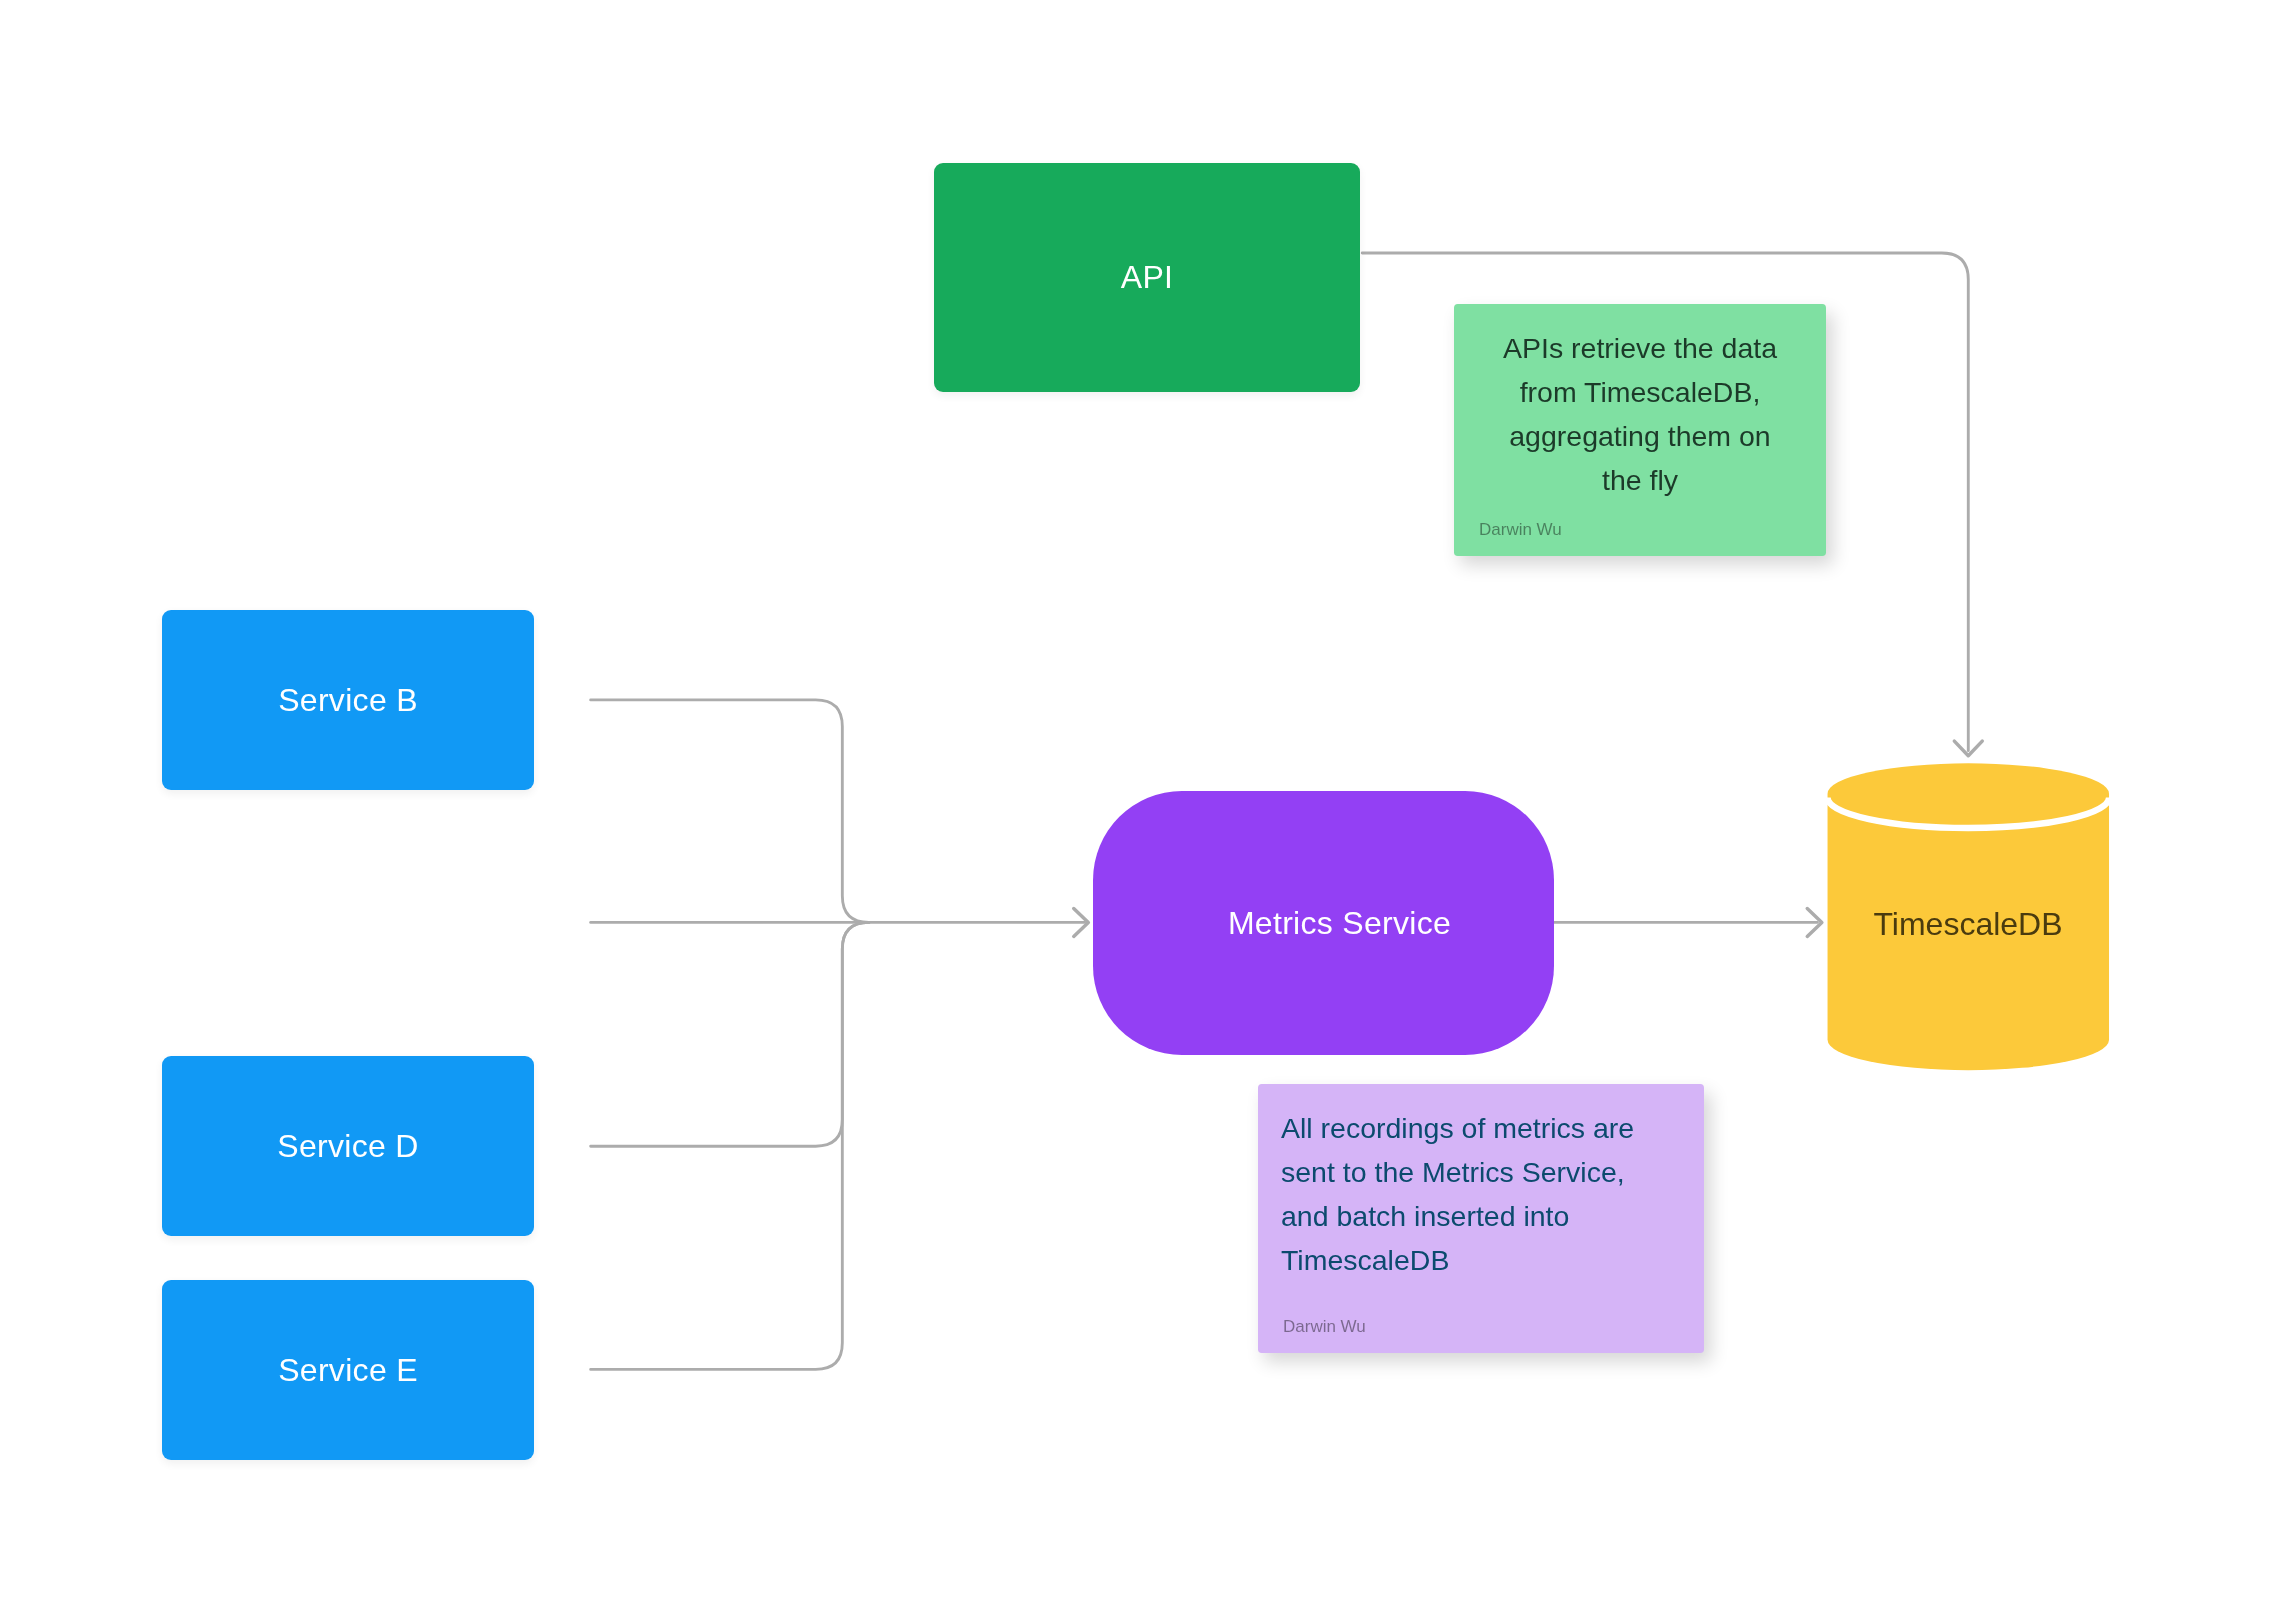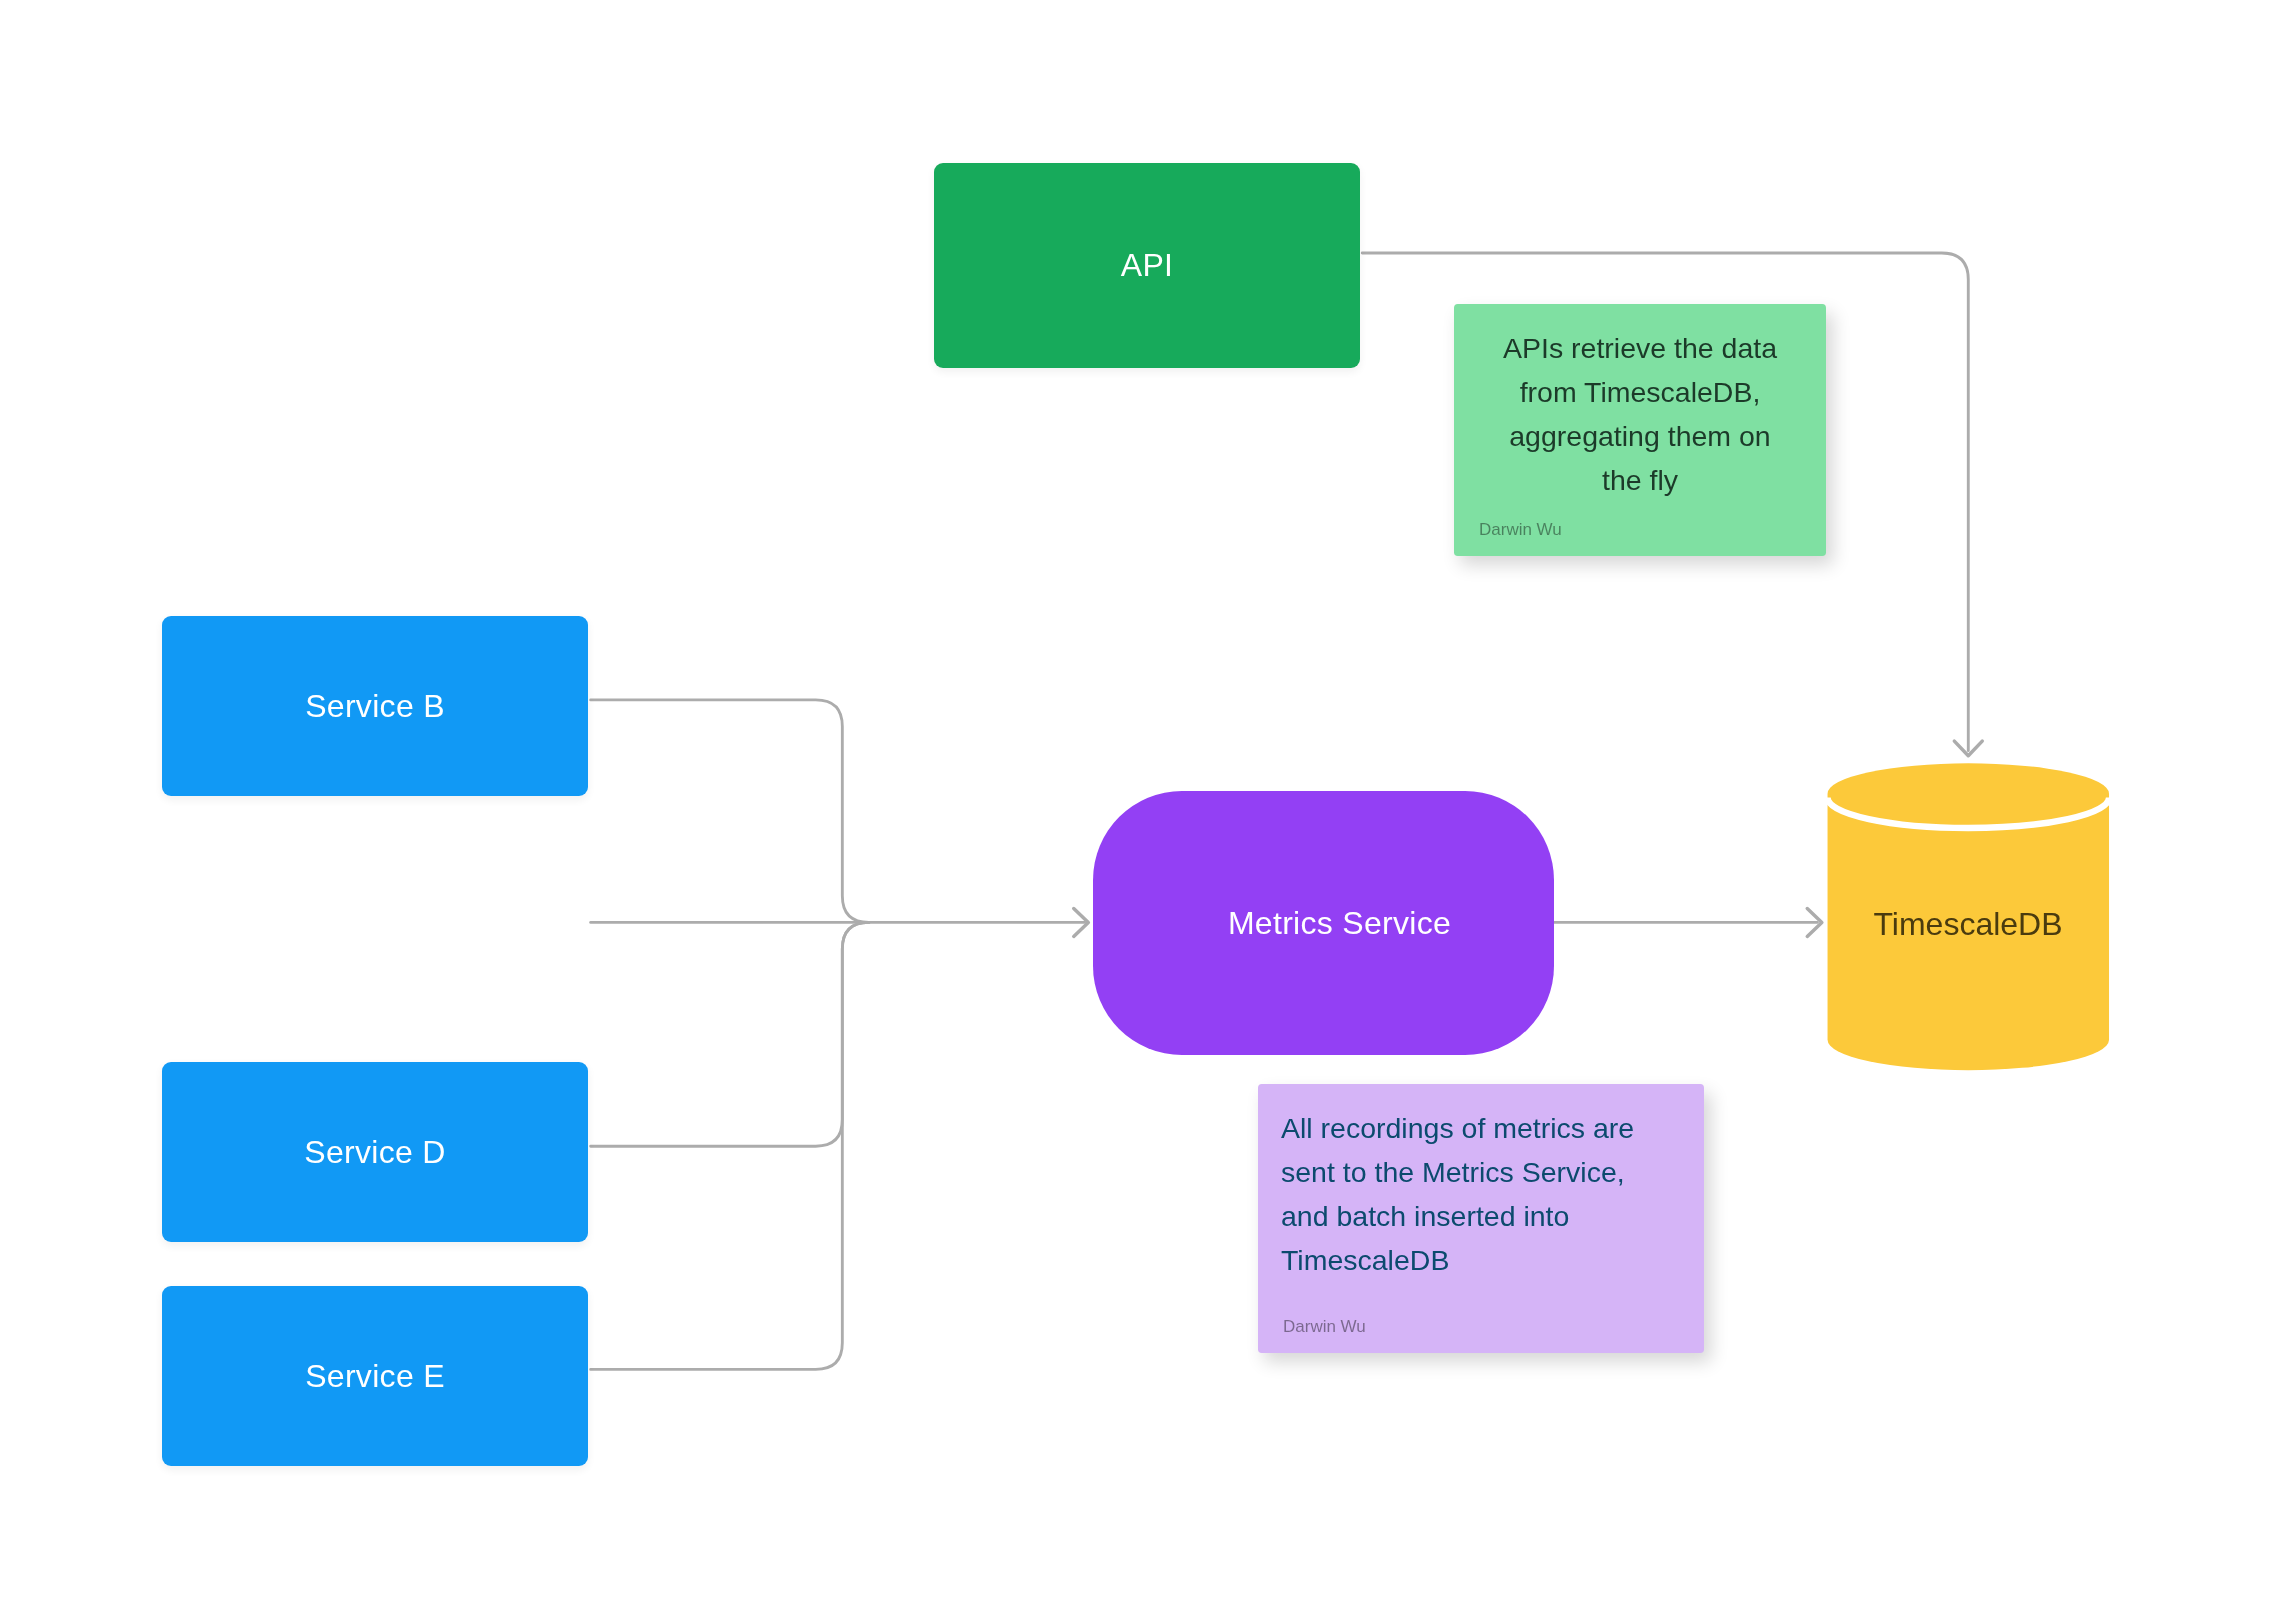--- a/index.html
+++ b/index.html
@@ -28,27 +28,26 @@
     display: flex;
     align-items: center;
     justify-content: center;
     color: #ffffff;
     font-size: 32px;
     letter-spacing: 0.3px;
     box-shadow: 0 3.8px 9px rgba(0,0,0,0.06);
   }
   .rect-node { border-radius: 9px; }
   .node-api {
-    left: 934px; top: 163px; width: 426px; height: 205px;
+    left: 934px; top: 163px; width: 426px; height: 229px;
     background: #17AA5B;
   }
   .node-service {
-    left: 162px; width: 426px; height: 180px;
+    left: 162px; width: 372px; height: 180px;
     background: #1199F5;
-    margin-top: 6px;
   }
   .node-service-b { top: 610px; }
   .node-service-c { top: 833px; }
   .node-service-d { top: 1056px; }
   .node-service-e { top: 1280px; }
   .node-metrics {
     left: 1093px; top: 791px; width: 429px; height: 264px;
     background: #9340F4;
     border-radius: 89px;
     box-shadow: none;

